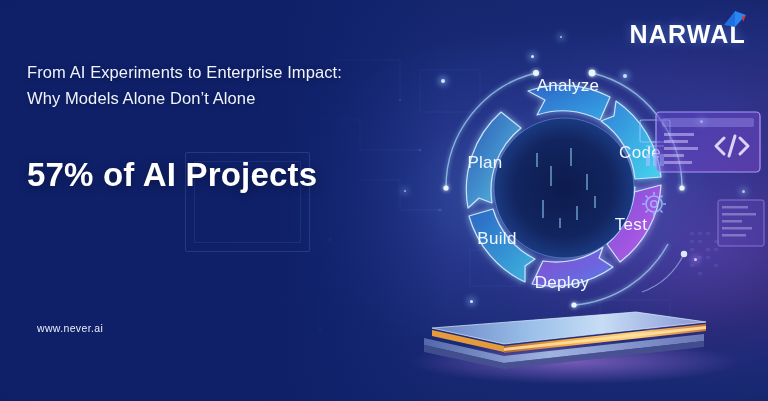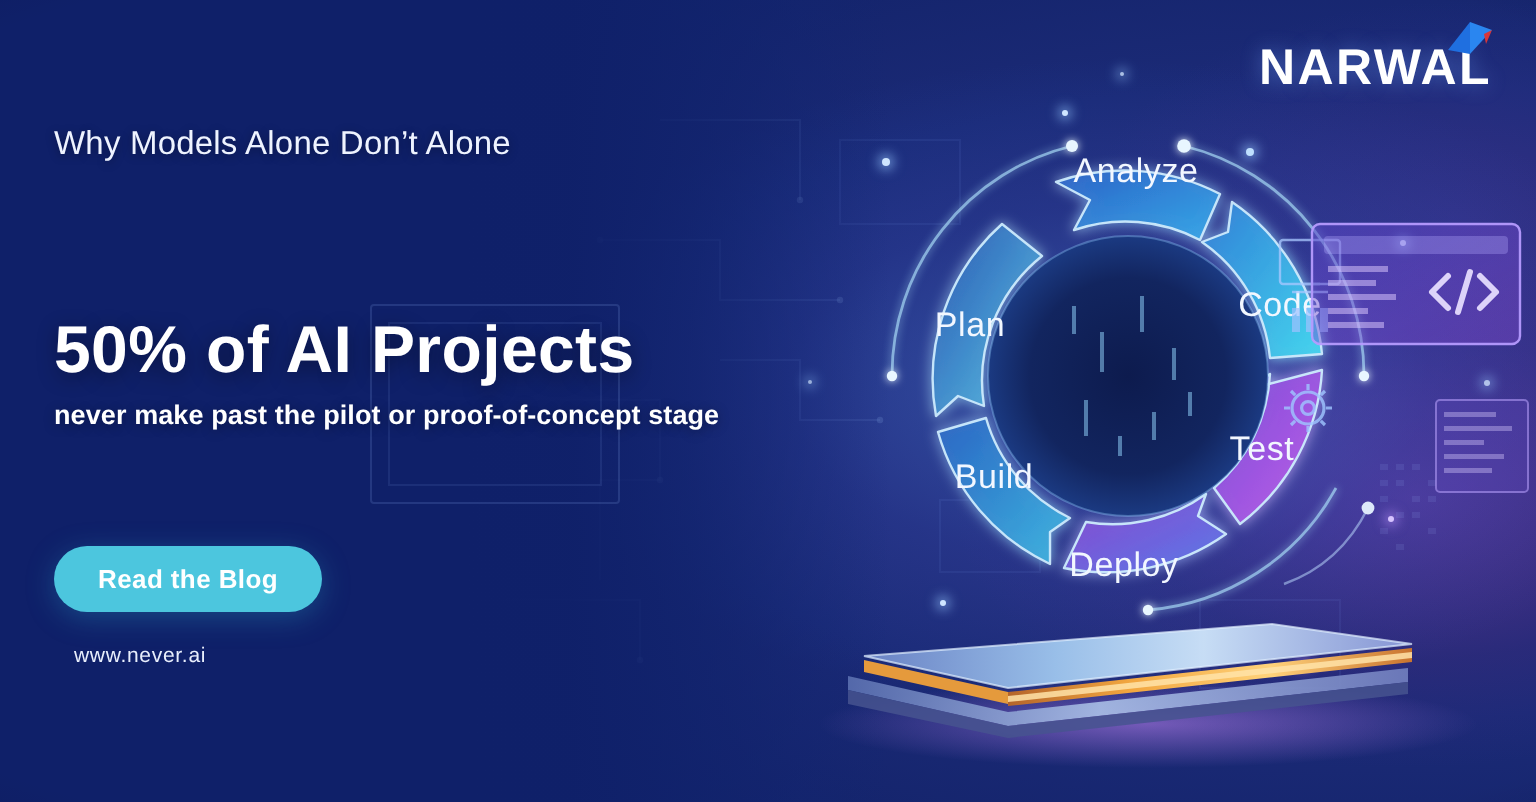--- a/index.html
+++ b/index.html
@@ -449,24 +449,23 @@
           <path d="M13 2 L24 6 L13 18 Z" fill="#2a86f0"></path>
           <path d="M20 8 L24 6 L21 13 Z" fill="#d8363a"></path>
         </svg>
       </span>
     </div>
   </div>
 
   <div class="copy">
 
     <div class="eyebrow">
+      <span>From AI Experiments to Enterprise Impact:</span>
       <span class="l2">Why Models Alone Don’t Alone</span>
     </div>
 
-    <div class="stat">50% of AI Projects</div>
-    <div class="stat-sub">never make past the pilot or proof-of-concept stage</div>
-
-    <button class="cta">Read the Blog</button>
+    <div class="stat">57% of AI Projects</div>
+
 
     <div class="url">www.never.ai</div>
   </div>
 
 </div>
 
 </body></html>

